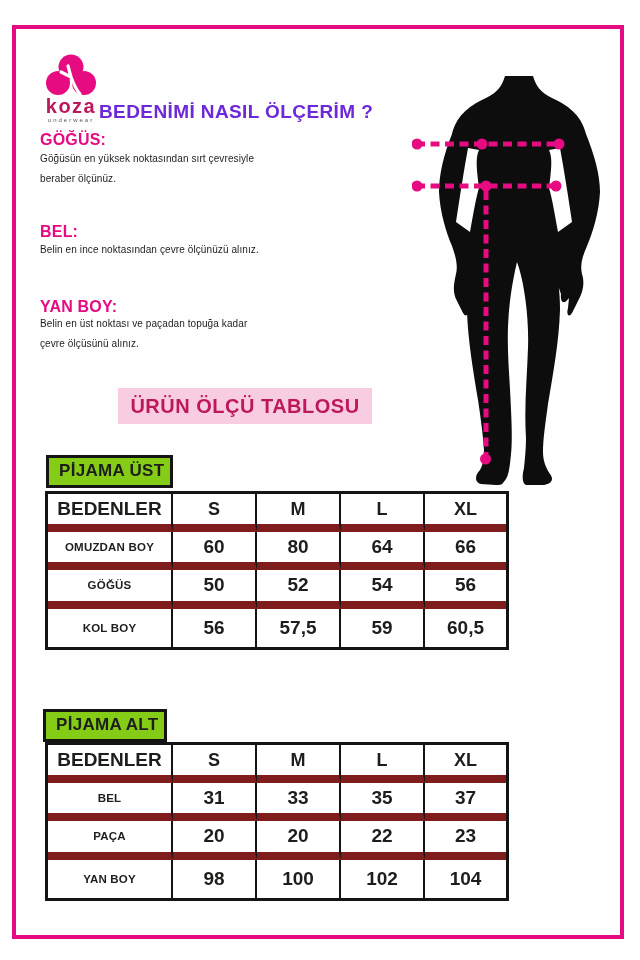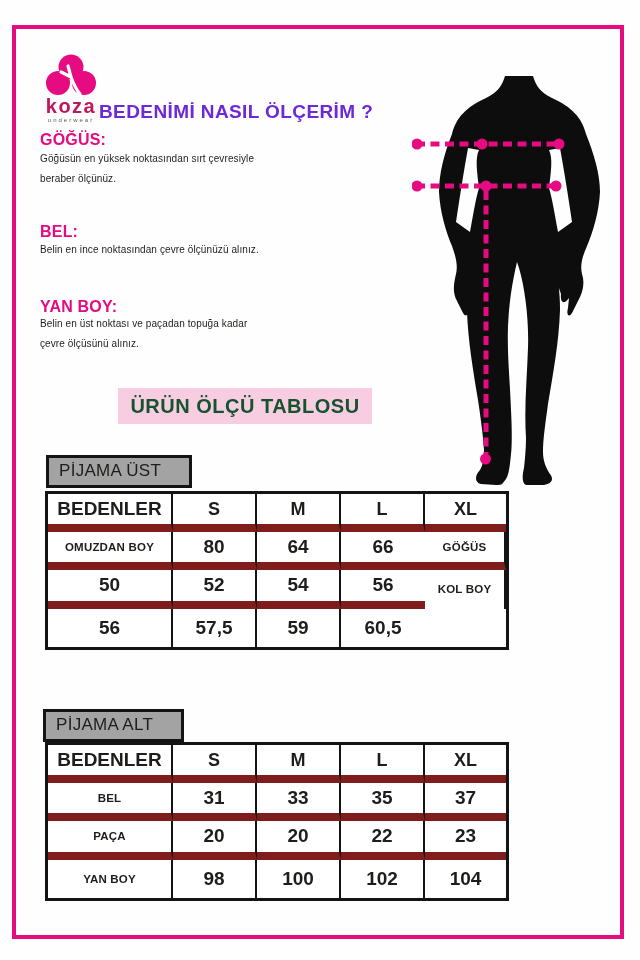--- a/index.html
+++ b/index.html
@@ -9,26 +9,26 @@
   #frame{left:12px;top:25px;width:612px;height:914px;border:4px solid #e60b80;box-sizing:border-box;}
   
   #brand-name{left:40px;top:95px;width:62px;text-align:center;font-size:20px;font-weight:bold;
               color:#be185d;letter-spacing:1.5px;}
   #brand-sub{left:40px;top:117px;width:62px;text-align:center;font-size:6px;color:#5a5a5a;letter-spacing:2px;}
   
   #page-title{left:99px;top:101px;font-size:19px;font-weight:bold;color:#6d28d9;letter-spacing:0.4px;}
   .sec-head{font-size:16px;font-weight:bold;color:#e60b80;letter-spacing:0.2px;}
   .sec-line{font-size:10px;color:#1d1d1b;letter-spacing:0.1px;}
   
-  #banner{left:118px;top:388px;width:254px;height:36px;background:#f8cde2;color:#14532d;
+  #banner{left:118px;top:388px;width:254px;height:36px;background:#f8cde2;color:#be185d;
           font-size:20px;font-weight:bold;display:flex;align-items:center;justify-content:center;
           letter-spacing:0.5px;}
   
-  .tbl-label{border:3px solid #141414;background:#a3a3a3;font-size:17px;font-weight:normal;
-             padding:3px 28px 4px 10px;letter-spacing:0.3px;}
+  .tbl-label{border:3px solid #141414;background:#84cc16;font-size:17px;font-weight:bold;
+             padding:3px 6px 4px 10px;letter-spacing:0.3px;}
   
   .size-table{display:grid;grid-template-columns:125px 84px 84px 84px 81px;
               grid-auto-rows:38.2px;border:3px solid #141414;background:#fff;}
   .size-table .cell{border-right:2px solid #141414;border-bottom:8px solid #7f1d1d;
                     display:flex;align-items:center;justify-content:center;}
   .size-table .cell.last-col{border-right:none;}
   .size-table .cell.last-row{border-bottom:none;}
   .cell.hdr0{font-size:19px;font-weight:bold;}
   .cell.hdr{font-size:18px;font-weight:bold;}
   .cell.rowlab{font-size:11.5px;font-weight:bold;letter-spacing:0.2px;}
@@ -132,20 +132,21 @@
 
   <div class="abs tbl-label" style="left:46px;top:455px;">PİJAMA ÜST</div>
   <div class="abs size-table" style="left:45px;top:491px;">
     <div class="cell hdr0">BEDENLER</div>
     <div class="cell hdr">S</div>
     <div class="cell hdr">M</div>
     <div class="cell hdr">L</div>
     <div class="cell hdr last-col">XL</div>
 
     <div class="cell rowlab">OMUZDAN BOY</div>
+    <div class="cell val">60</div>
     <div class="cell val">80</div>
     <div class="cell val">64</div>
     <div class="cell val last-col">66</div>
 
     <div class="cell rowlab">GÖĞÜS</div>
     <div class="cell val">50</div>
     <div class="cell val">52</div>
     <div class="cell val">54</div>
     <div class="cell val last-col">56</div>
 

